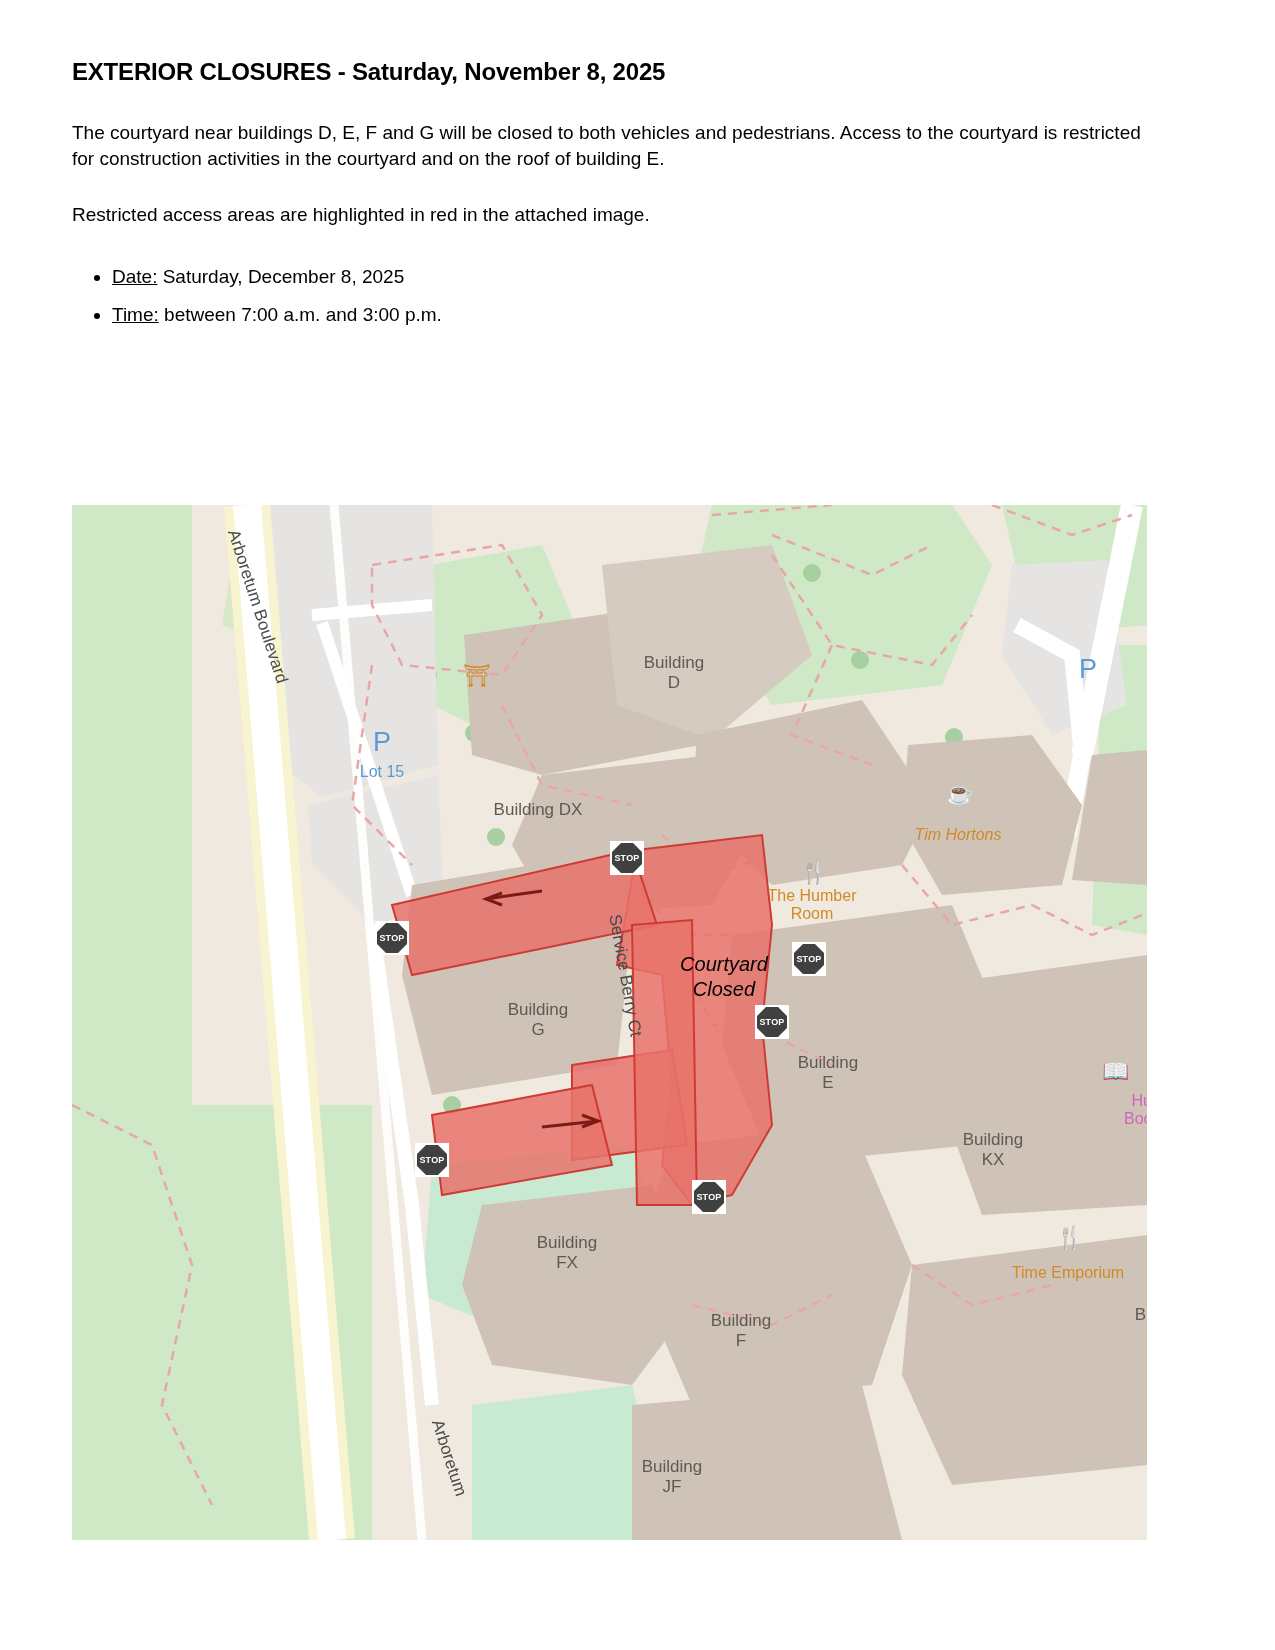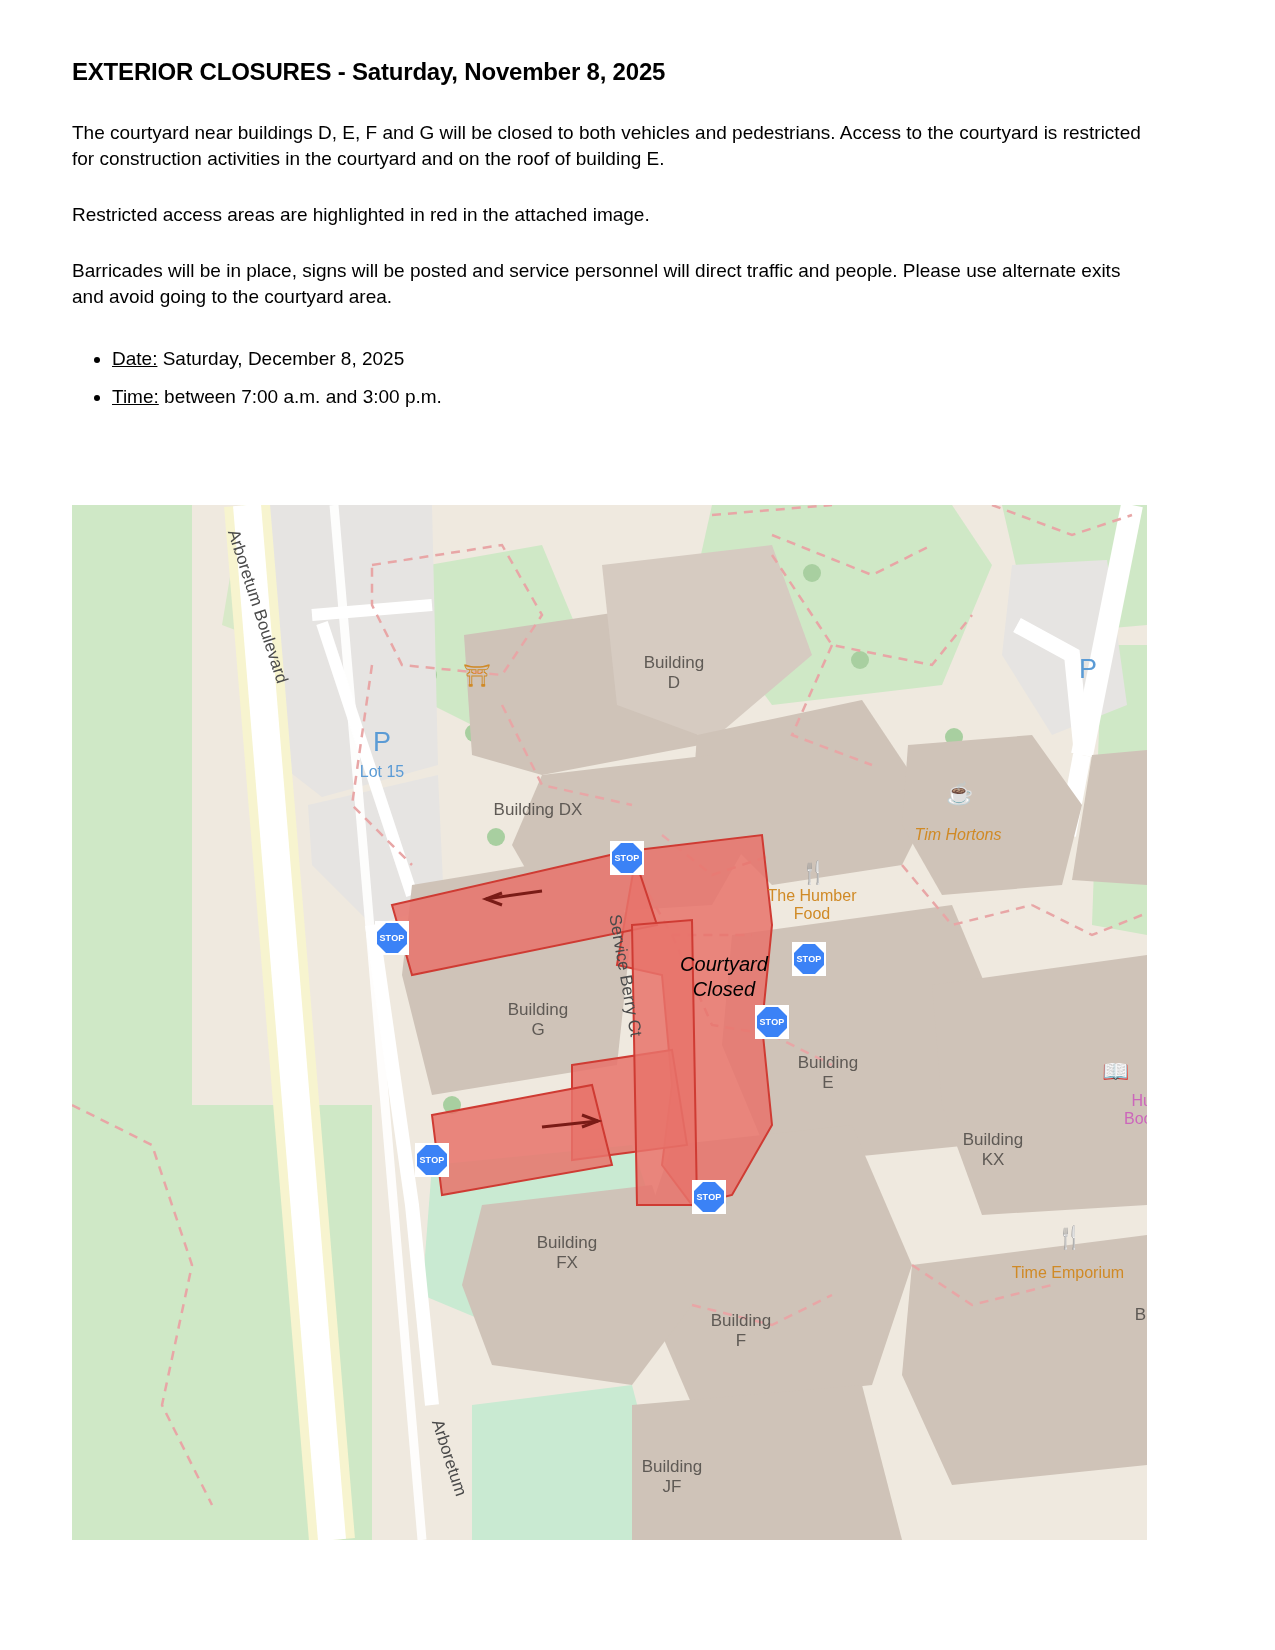--- a/index.html
+++ b/index.html
@@ -108,21 +108,21 @@
     width: 34px;
     height: 34px;
     background: #ffffff;
     display: flex;
     align-items: center;
     justify-content: center;
   }
   .stop-oct {
     width: 30px;
     height: 30px;
-    background: #3b82f6;
+    background: #404040;
     clip-path: polygon(30% 0%, 70% 0%, 100% 30%, 100% 70%, 70% 100%, 30% 100%, 0% 70%, 0% 30%);
     color: #fff;
     font-size: 9px;
     font-weight: bold;
     display: flex;
     align-items: center;
     justify-content: center;
     letter-spacing: 0.2px;
   }
   .icon-badge {
@@ -134,21 +134,20 @@
 </style>
 </head>
 <body>
 
 <div class="page">
 
   <div class="doc-body">
     <h1 class="title">EXTERIOR CLOSURES - Saturday, November 8, 2025</h1>
     <p class="para">The courtyard near buildings D, E, F and G will be closed to both vehicles and pedestrians. Access to the courtyard is restricted for construction activities in the courtyard and on the roof of building E.</p>
     <p class="para">Restricted access areas are highlighted in red in the attached image.</p>
-    <p class="para">Barricades will be in place, signs will be posted and service personnel will direct traffic and people. Please use alternate exits and avoid going to the courtyard area.</p>
     <ul class="details">
       <li><span class="lbl">Date:</span><span> Saturday, December 8, 2025</span></li>
       <li><span class="lbl">Time:</span><span> between 7:00 a.m. and 3:00 p.m.</span></li>
     </ul>
   </div>
 
   <div class="map">
 
     <svg width="1075" height="1035" viewBox="0 0 1075 1035">
 
@@ -259,21 +258,21 @@
     <div class="map-label bld-label" style="left:1093px; top:820px; transform:translate(-50%,-50%);">Building
 K</div>
     <div class="map-label bld-label" style="left:600px; top:972px; transform:translate(-50%,-50%);">Building
 JF</div>
 
     <div class="icon-badge" style="left:874px; top:278px; color:#d08a26;">☕</div>
     <div class="map-label poi-label" style="left:886px; top:330px; transform:translate(-50%,-50%);font-style:italic;">Tim Hortons</div>
 
     <div class="icon-badge" style="left:728px; top:357px; color:#d08a26;">🍴</div>
     <div class="map-label poi-label" style="left:740px; top:400px; transform:translate(-50%,-50%);">The Humber
-Food</div>
+Room</div>
 
     <div class="icon-badge" style="left:1030px; top:556px; color:#cc66bb;">📖</div>
     <div class="map-label poi-label pink" style="left:1042px; top:605px; transform:translate(-50%,-50%);">Humber
 Bookstore</div>
 
     <div class="icon-badge" style="left:984px; top:722px; color:#d08a26;">🍴</div>
     <div class="map-label poi-label" style="left:996px; top:768px; transform:translate(-50%,-50%);">Time Emporium</div>
 
     <div class="icon-badge" style="left:391px; top:160px; color:#d08a26;">⛩</div>
 

